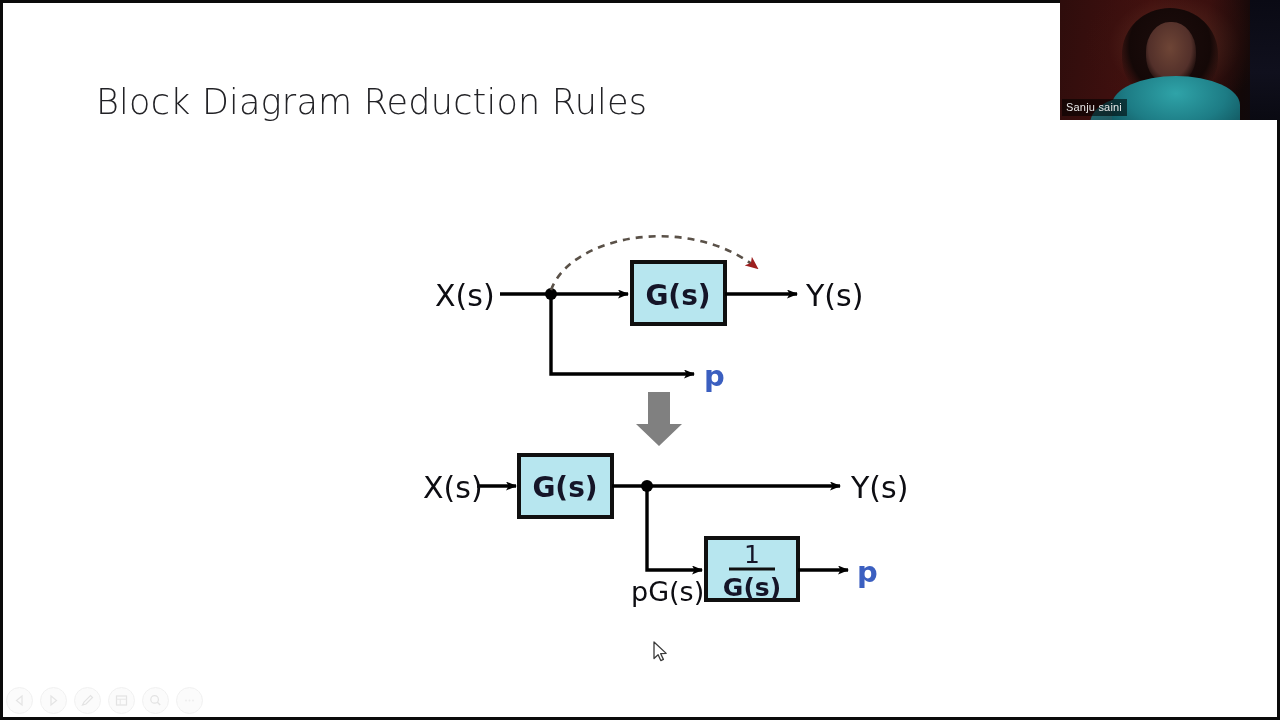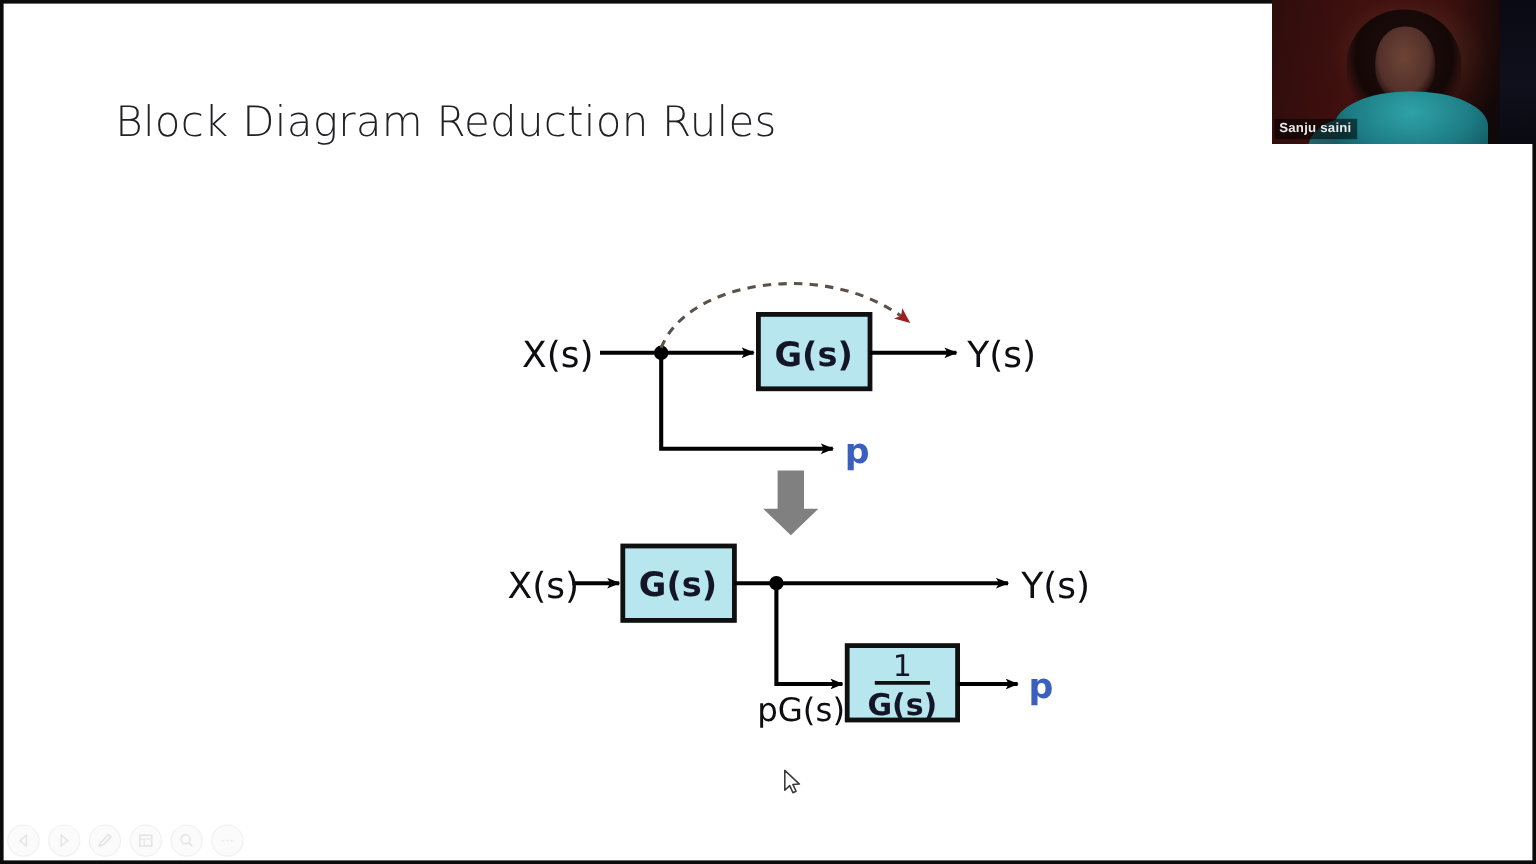--- a/index.html
+++ b/index.html
@@ -53,21 +53,20 @@
 
   
   .webcam {
     position: absolute;
     right: 0;
     top: 0;
     width: 220px;
     height: 120px;
     overflow: hidden;
     background: #a21caf;
-    font-weight: bold;
   }
   .webcam .bg {
     position: absolute;
     inset: 0;
     background:
       radial-gradient(ellipse 120px 90px at 52% 38%, rgba(120,70,50,0.55) 0%, rgba(60,20,15,0.2) 55%, rgba(0,0,0,0) 75%),
       linear-gradient(100deg, #2e0d0c 0%, #43100f 38%, #3a0f0e 62%, #120808 82%, #0a0a12 100%);
   }
   .webcam .rightpanel {
     position: absolute;

